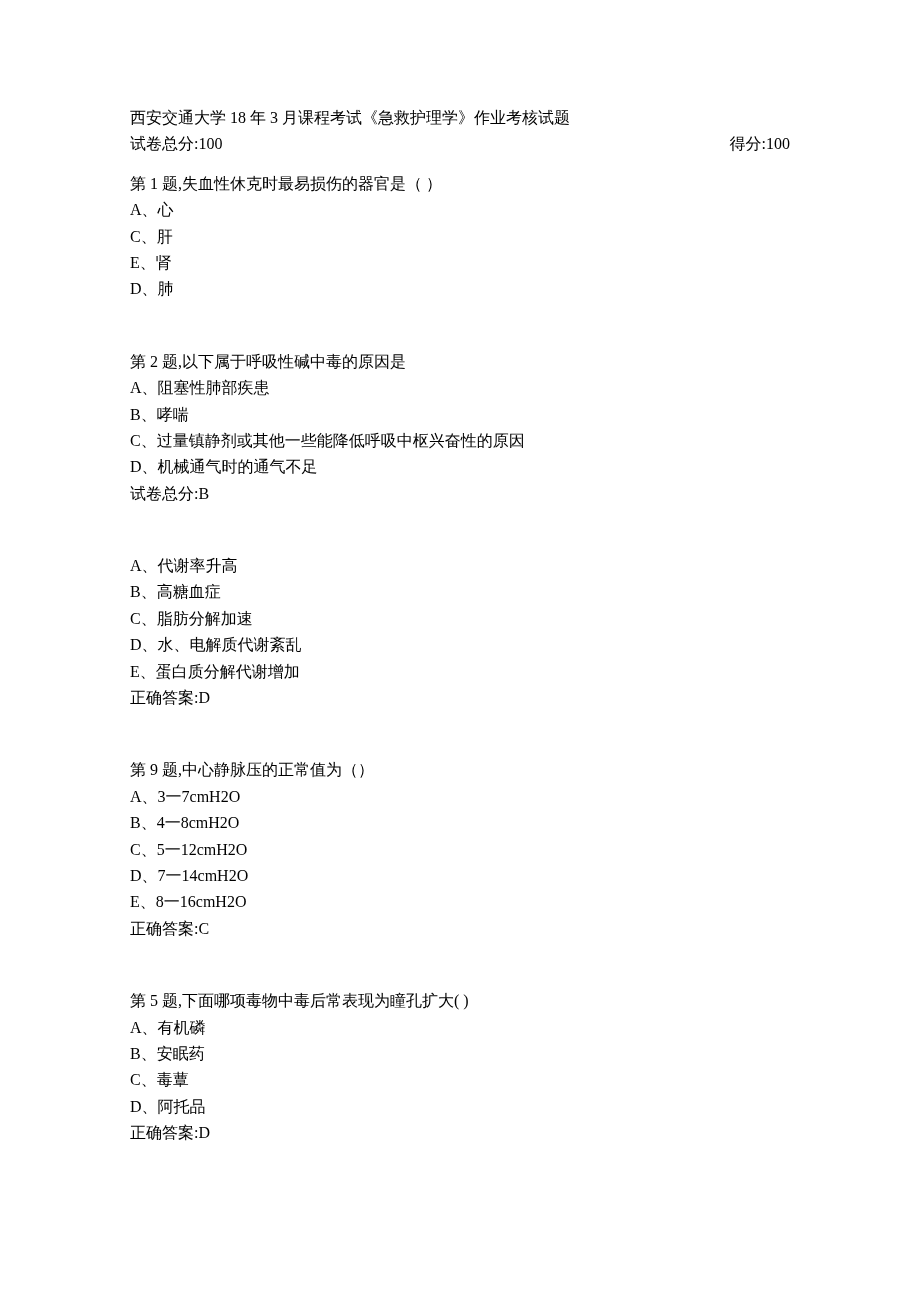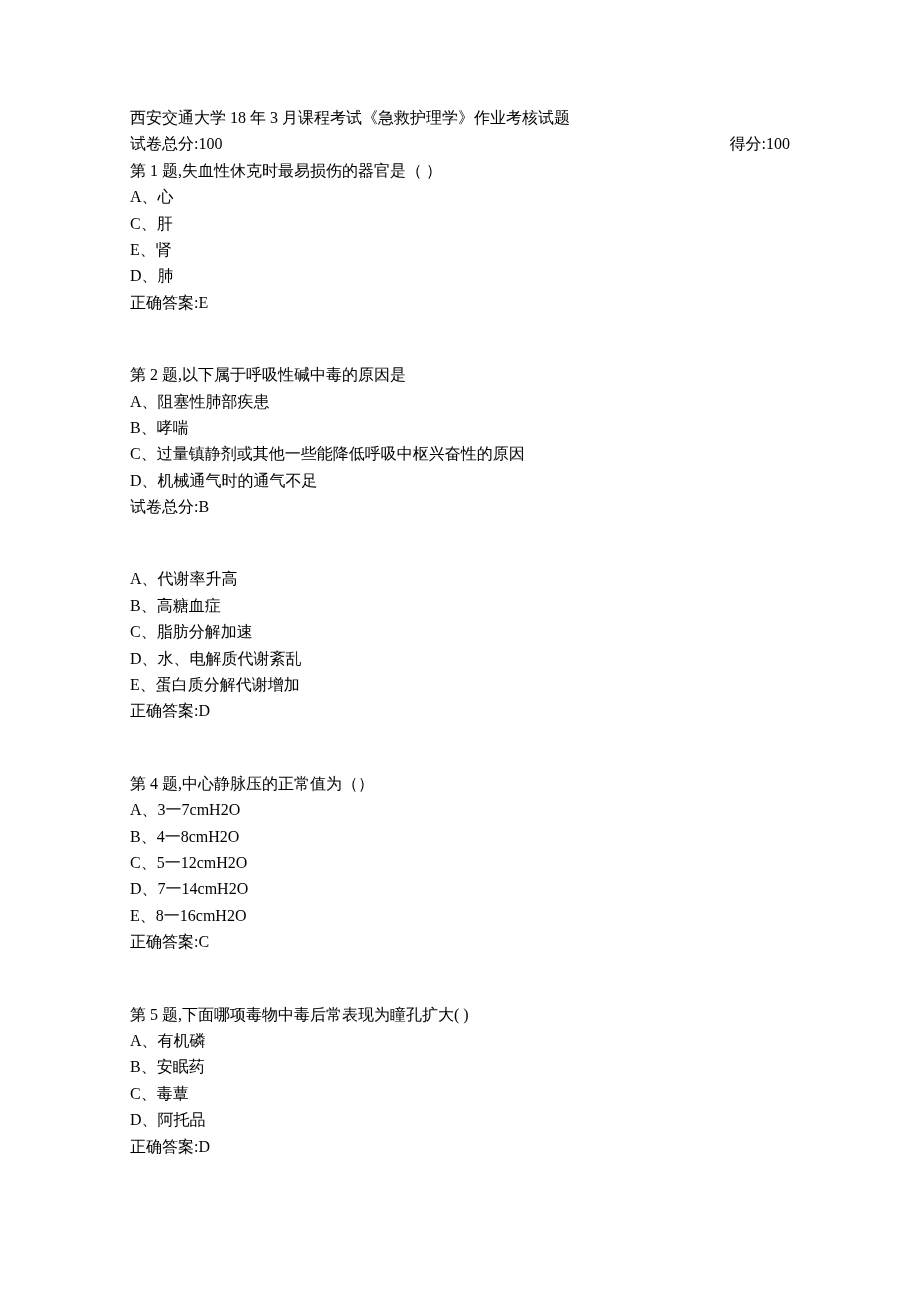--- a/index.html
+++ b/index.html
@@ -24,42 +24,41 @@
       justify-content: space-between;
     }
     .score-gap {
       display: inline-block;
       width: 45px;
     }
     .question-block {
       margin-bottom: 46px;
     }
     .header-block {
-      margin-bottom: 0;
+      margin-bottom: 13px;
     }
   </style>
 </head>
 <body>
 
 <div class="header-block">
   <span class="line">西安交通大学 18 年 3 月课程考试《急救护理学》作业考核试题</span>
   <div class="score-line">
     <span>试卷总分:100</span>
     <span class="score-gap"></span>
     <span>得分:100</span>
   </div>
 </div>
 
 <div class="question-block">
   <span class="line">第 1 题,失血性休克时最易损伤的器官是（ ）</span>
   <span class="line">A、心</span>
   <span class="line">C、肝</span>
   <span class="line">E、肾</span>
   <span class="line">D、肺</span>
-  <span class="line">正确答案:E</span>
 </div>
 
 <div class="question-block">
   <span class="line">第 2 题,以下属于呼吸性碱中毒的原因是</span>
   <span class="line">A、阻塞性肺部疾患</span>
   <span class="line">B、哮喘</span>
   <span class="line">C、过量镇静剂或其他一些能降低呼吸中枢兴奋性的原因</span>
   <span class="line">D、机械通气时的通气不足</span>
   <span class="line">试卷总分:B</span>
 </div>
@@ -67,21 +66,21 @@
 <div class="question-block">
   <span class="line">A、代谢率升高</span>
   <span class="line">B、高糖血症</span>
   <span class="line">C、脂肪分解加速</span>
   <span class="line">D、水、电解质代谢紊乱</span>
   <span class="line">E、蛋白质分解代谢增加</span>
   <span class="line">正确答案:D</span>
 </div>
 
 <div class="question-block">
-  <span class="line">第 4 题,中心静脉压的正常值为（）</span>
+  <span class="line">第 9 题,中心静脉压的正常值为（）</span>
   <span class="line">A、3一7cmH2O</span>
   <span class="line">B、4一8cmH2O</span>
   <span class="line">C、5一12cmH2O</span>
   <span class="line">D、7一14cmH2O</span>
   <span class="line">E、8一16cmH2O</span>
   <span class="line">正确答案:C</span>
 </div>
 
 <div class="question-block">
   <span class="line">第 5 题,下面哪项毒物中毒后常表现为瞳孔扩大(       )</span>

